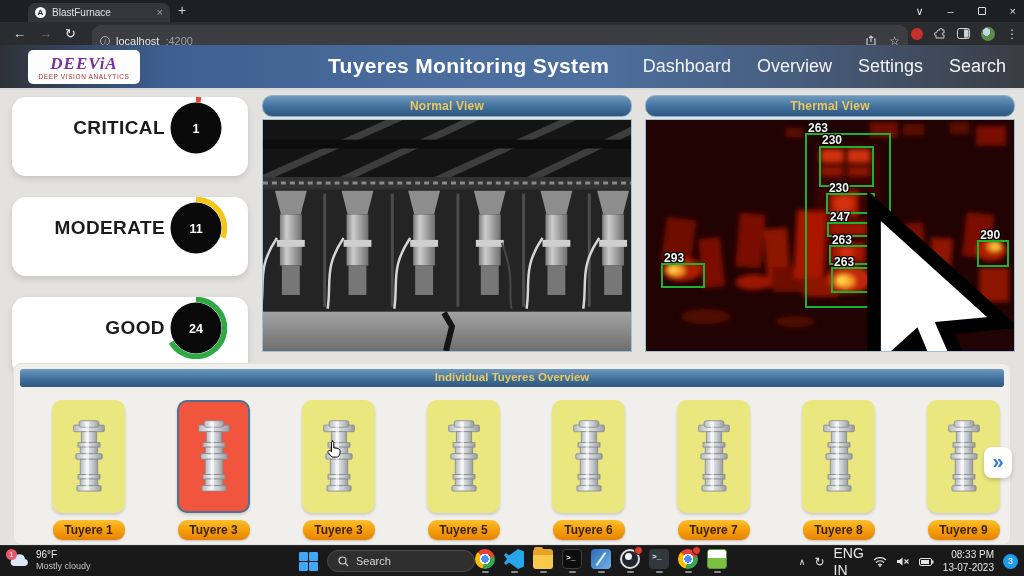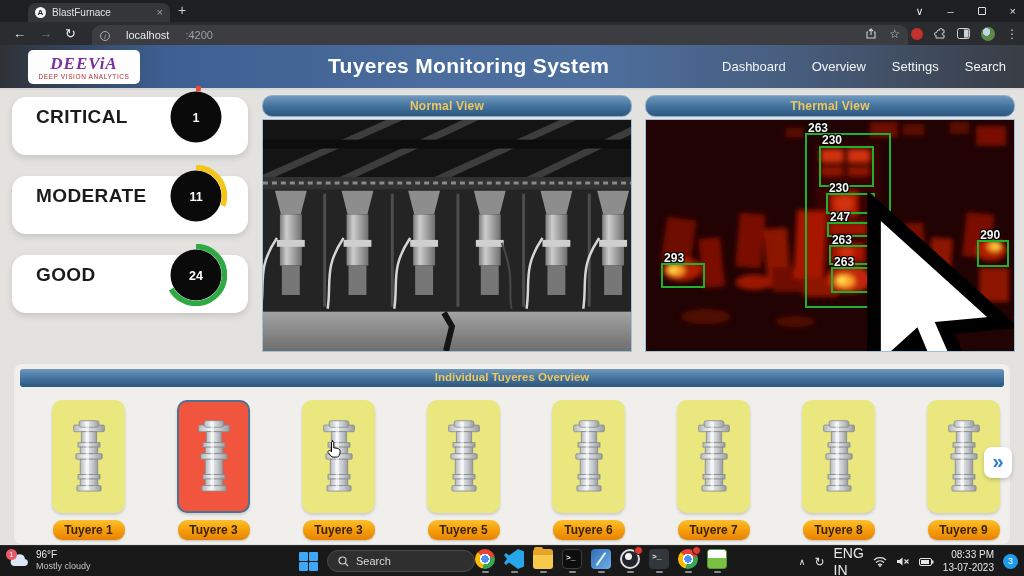--- a/index.html
+++ b/index.html
@@ -16,21 +16,21 @@
   .tab-close { color:#9aa0a6; font-size:11px; line-height:1; cursor:default; }
   .newtab { position:absolute; left:178px; top:2px; color:#cfd1d5; font-size:14px; }
   .wctrls { position:absolute; right:8px; top:0; height:22px; display:flex; align-items:center; gap:24px; color:#dfe1e5; font-size:11px; }
   .wmax { width:8px; height:8px; border:1px solid #dfe1e5; border-radius:1px; display:inline-block; }
 
   .toolbar { position:absolute; top:22px; left:0; width:1024px; height:23px; background:#2b2c2f;
              display:flex; align-items:center; }
   .navbtn { color:#e8eaed; font-size:13px; margin-left:13px; line-height:1; }
   .navbtn.disabled { color:#75797e; }
   .omnibox { position:absolute; left:92px; top:3px; width:816px; height:17px; background:#3c3d41;
-             border-radius:9px; display:flex; align-items:flex-end; padding:16px 8px; gap:16px; }
+             border-radius:9px; display:flex; align-items:center; padding:16px 8px; gap:6px; }
   .info-ic { width:10px; height:10px; border:1px solid #a8adb4; border-radius:50%; color:#a8adb4;
              font-size:7px; display:flex; align-items:center; justify-content:center; font-style:italic; }
   .url-host { color:#e8eaed; font-size:11px; }
   .url-port { color:#9aa0a6; font-size:11px; }
   .omni-right { margin-left:auto; display:flex; align-items:center; gap:12px; }
   .star { color:#cfd1d5; font-size:12px; }
   .tb-icons { position:absolute; right:6px; top:2px; height:19px; display:flex; align-items:center; gap:11px; }
   .ext-red { width:12px; height:12px; border-radius:50%; background:#c4302b; }
   .avatar { width:14px; height:14px; border-radius:50%;
             background:radial-gradient(circle at 40% 35%, #bcd8e8 0 30%, #5d8a4a 31% 70%, #3a5a33 100%); }
@@ -41,26 +41,26 @@
   .appheader { position:absolute; top:45px; left:0; width:1024px; height:45px;
     background:linear-gradient(90deg,#2e3136 0%, #3d5f91 16%, #4a6d9d 42%, #4d6f9e 58%, #475d7d 78%, #393d44 100%);
     border-bottom:2px solid #d9d9d9; }
   .logo-card { position:absolute; left:28px; top:5px; width:112px; height:34px; background:#fdfdfd;
                border-radius:5px; display:flex; flex-direction:column; align-items:center; justify-content:center; }
   .logo-main { font-family:"Liberation Serif", serif; font-style:italic; font-weight:bold;
                font-size:17px; color:#7b2fa0; letter-spacing:1px; line-height:1; }
   .logo-sub { font-size:6.5px; color:#b03030; letter-spacing:.6px; margin-top:1px; }
   .app-title { position:absolute; left:328px; top:9px; color:#fff; font-size:21px; font-weight:bold; letter-spacing:.3px; }
   .nav { position:absolute; right:18px; top:0; height:43px; display:flex; align-items:center; gap:26px; }
-  .nav-item { color:#f2f4f6; font-size:13px; cursor:pointer; }
+  .nav-item { color:#f2f4f6; font-size:18px; cursor:pointer; }
 
   
   .status-col { position:absolute; left:12px; top:97px; width:236px; display:flex; flex-direction:column; gap:21px; }
-  .status-card { height:58px; background:#fff; border-radius:14px; box-shadow:0 3px 6px rgba(0,0,0,.13);
-                 display:flex; align-items:center; justify-content:space-between; padding:0 21px 18px 24px; }
+  .status-card { height:79px; background:#fff; border-radius:14px; box-shadow:0 3px 6px rgba(0,0,0,.13);
+                 display:flex; align-items:center; justify-content:flex-end; padding:0 21px 18px 24px; }
   .sc-label { font-size:19px; font-weight:bold; color:#1b1b1b; letter-spacing:.4px; }
   .gauge text { font-size:12.5px; font-weight:bold; fill:#fff; font-family:"Liberation Sans",sans-serif; }
 
   
   .panel { position:absolute; top:95px; width:370px; height:257px; }
   .panel-normal { left:262px; } .panel-thermal { left:645px; }
   .panel-head { height:22px; border-radius:10px; border:1px solid #8fb0cc;
     background:linear-gradient(180deg,#6f98bd 0%, #40719c 55%, #2d567e 100%);
     color:#eec75e; font-size:12px; font-weight:bold; text-align:center; line-height:20px; letter-spacing:.2px; }
   .panel-img { position:absolute; top:24px; left:0; width:370px; height:233px; border:1px solid #9ec1dc; background:#222; overflow:hidden; }

